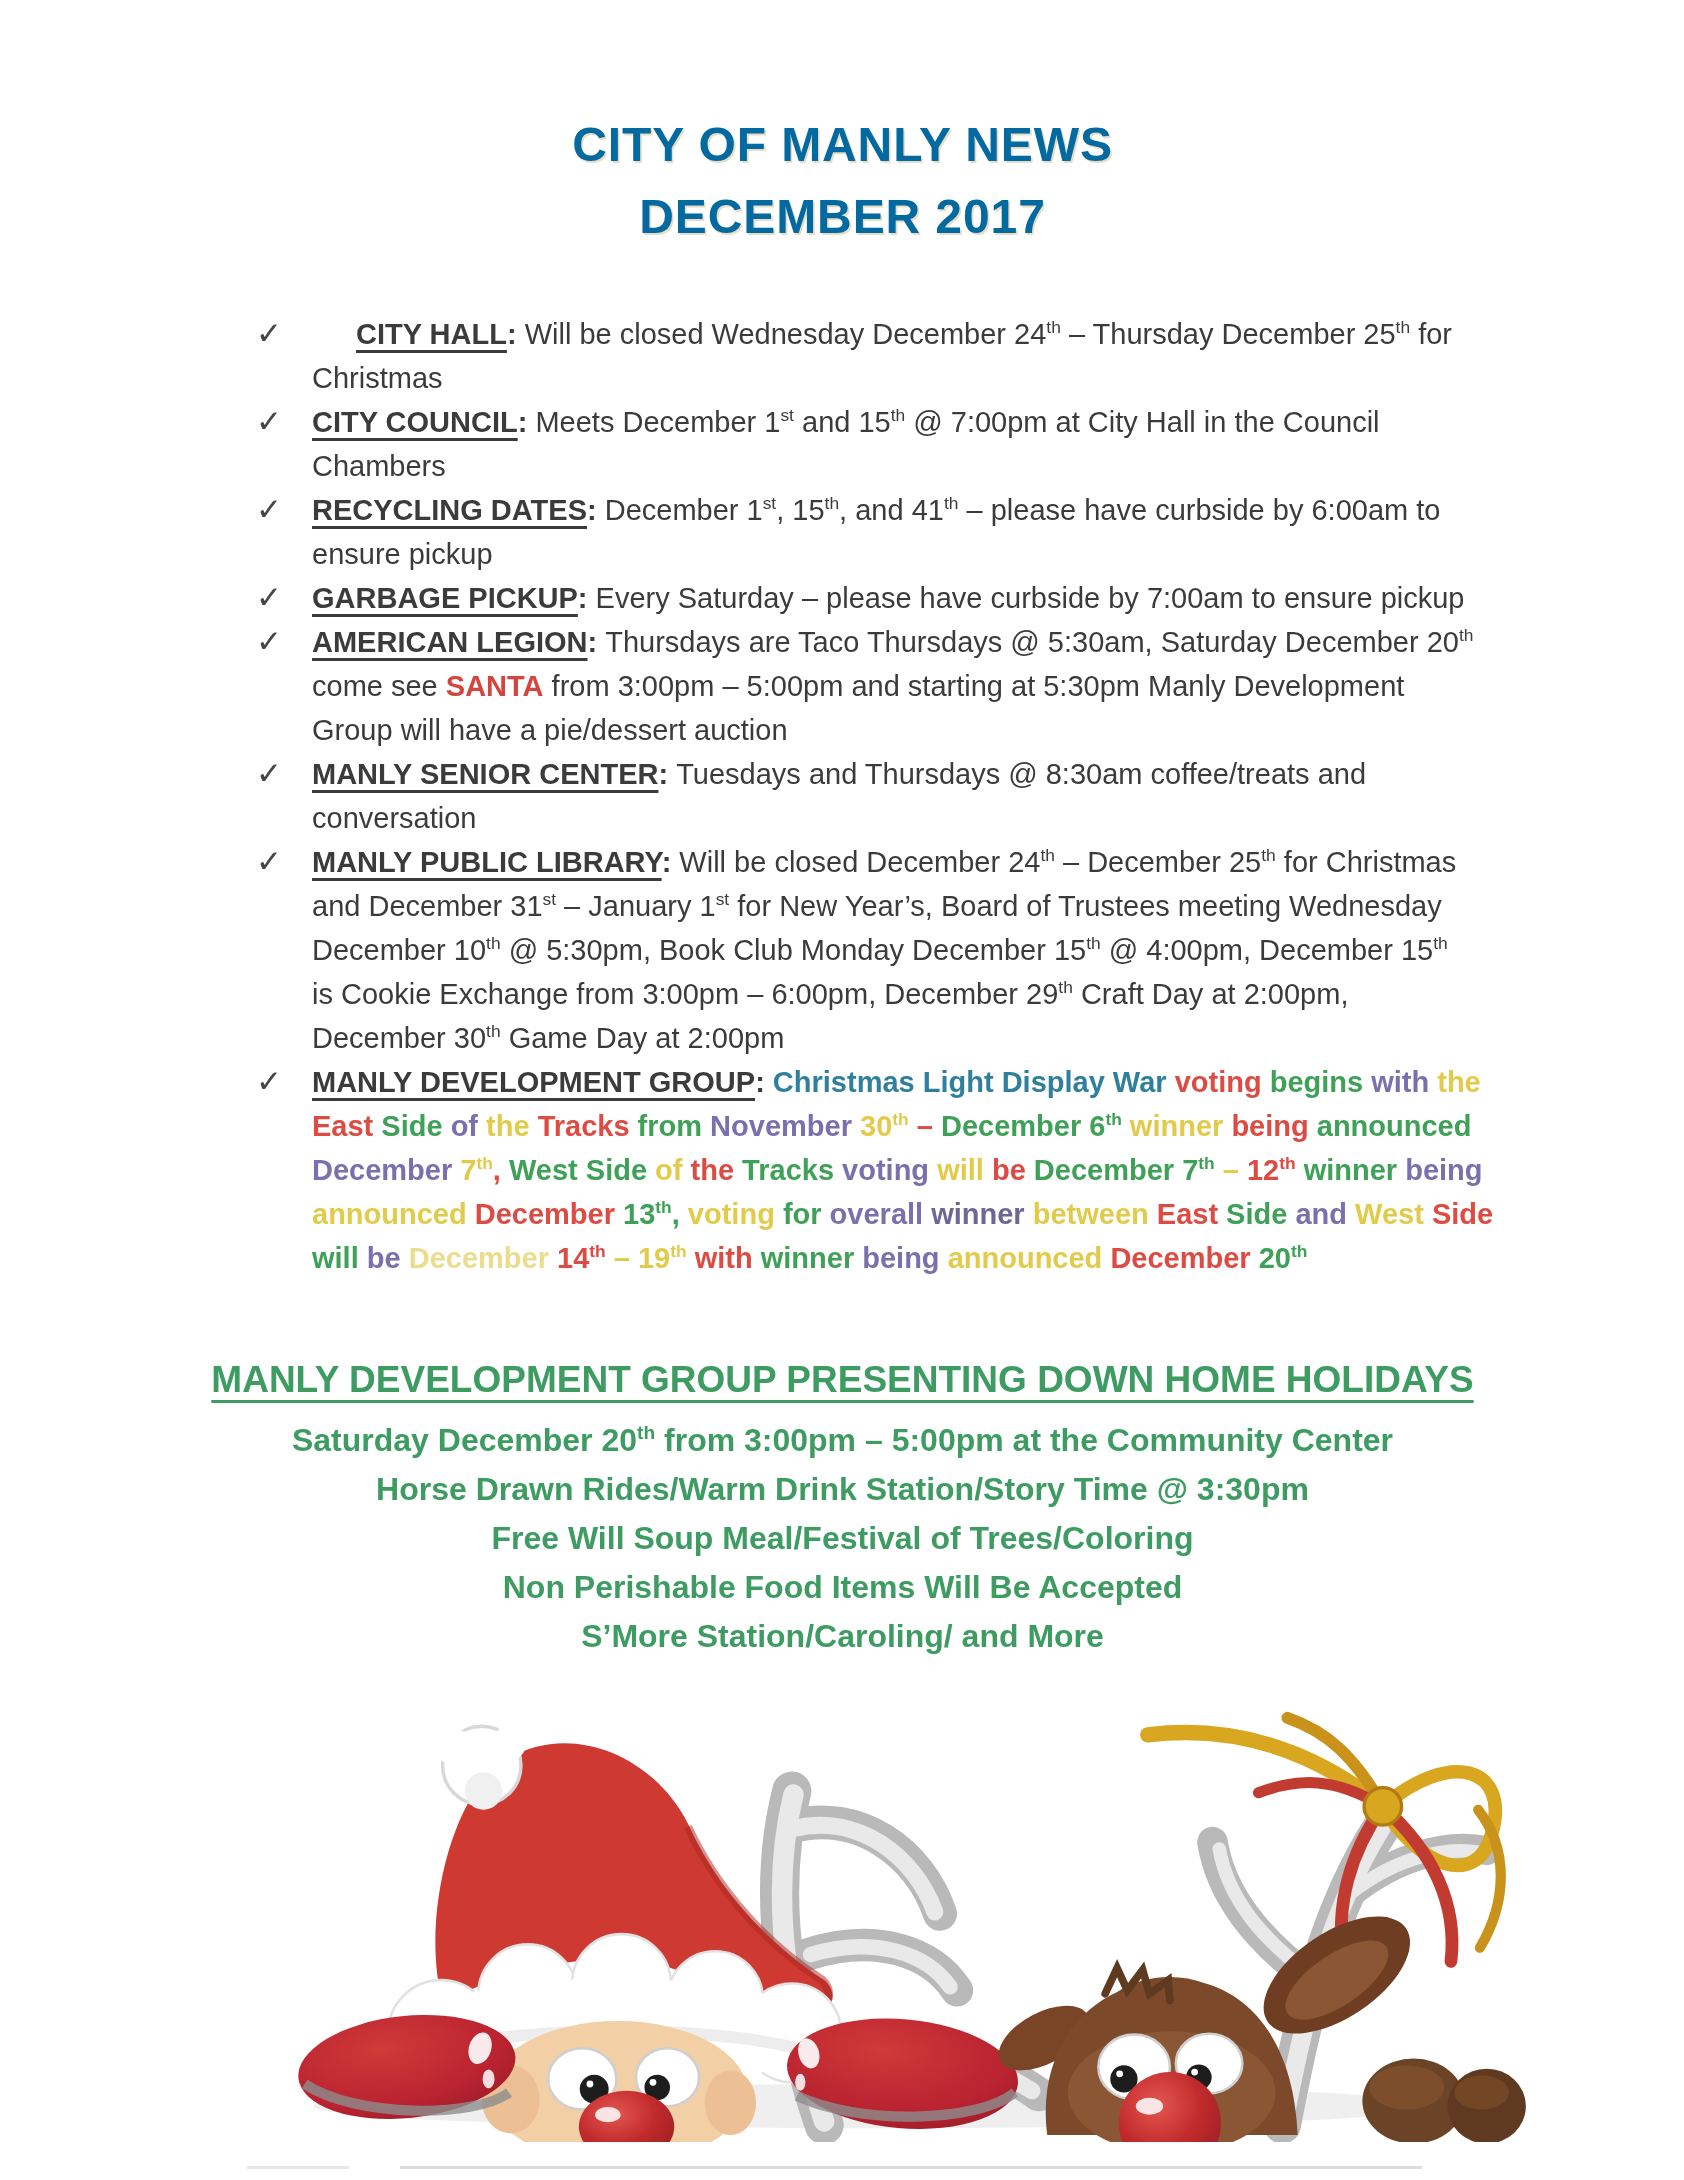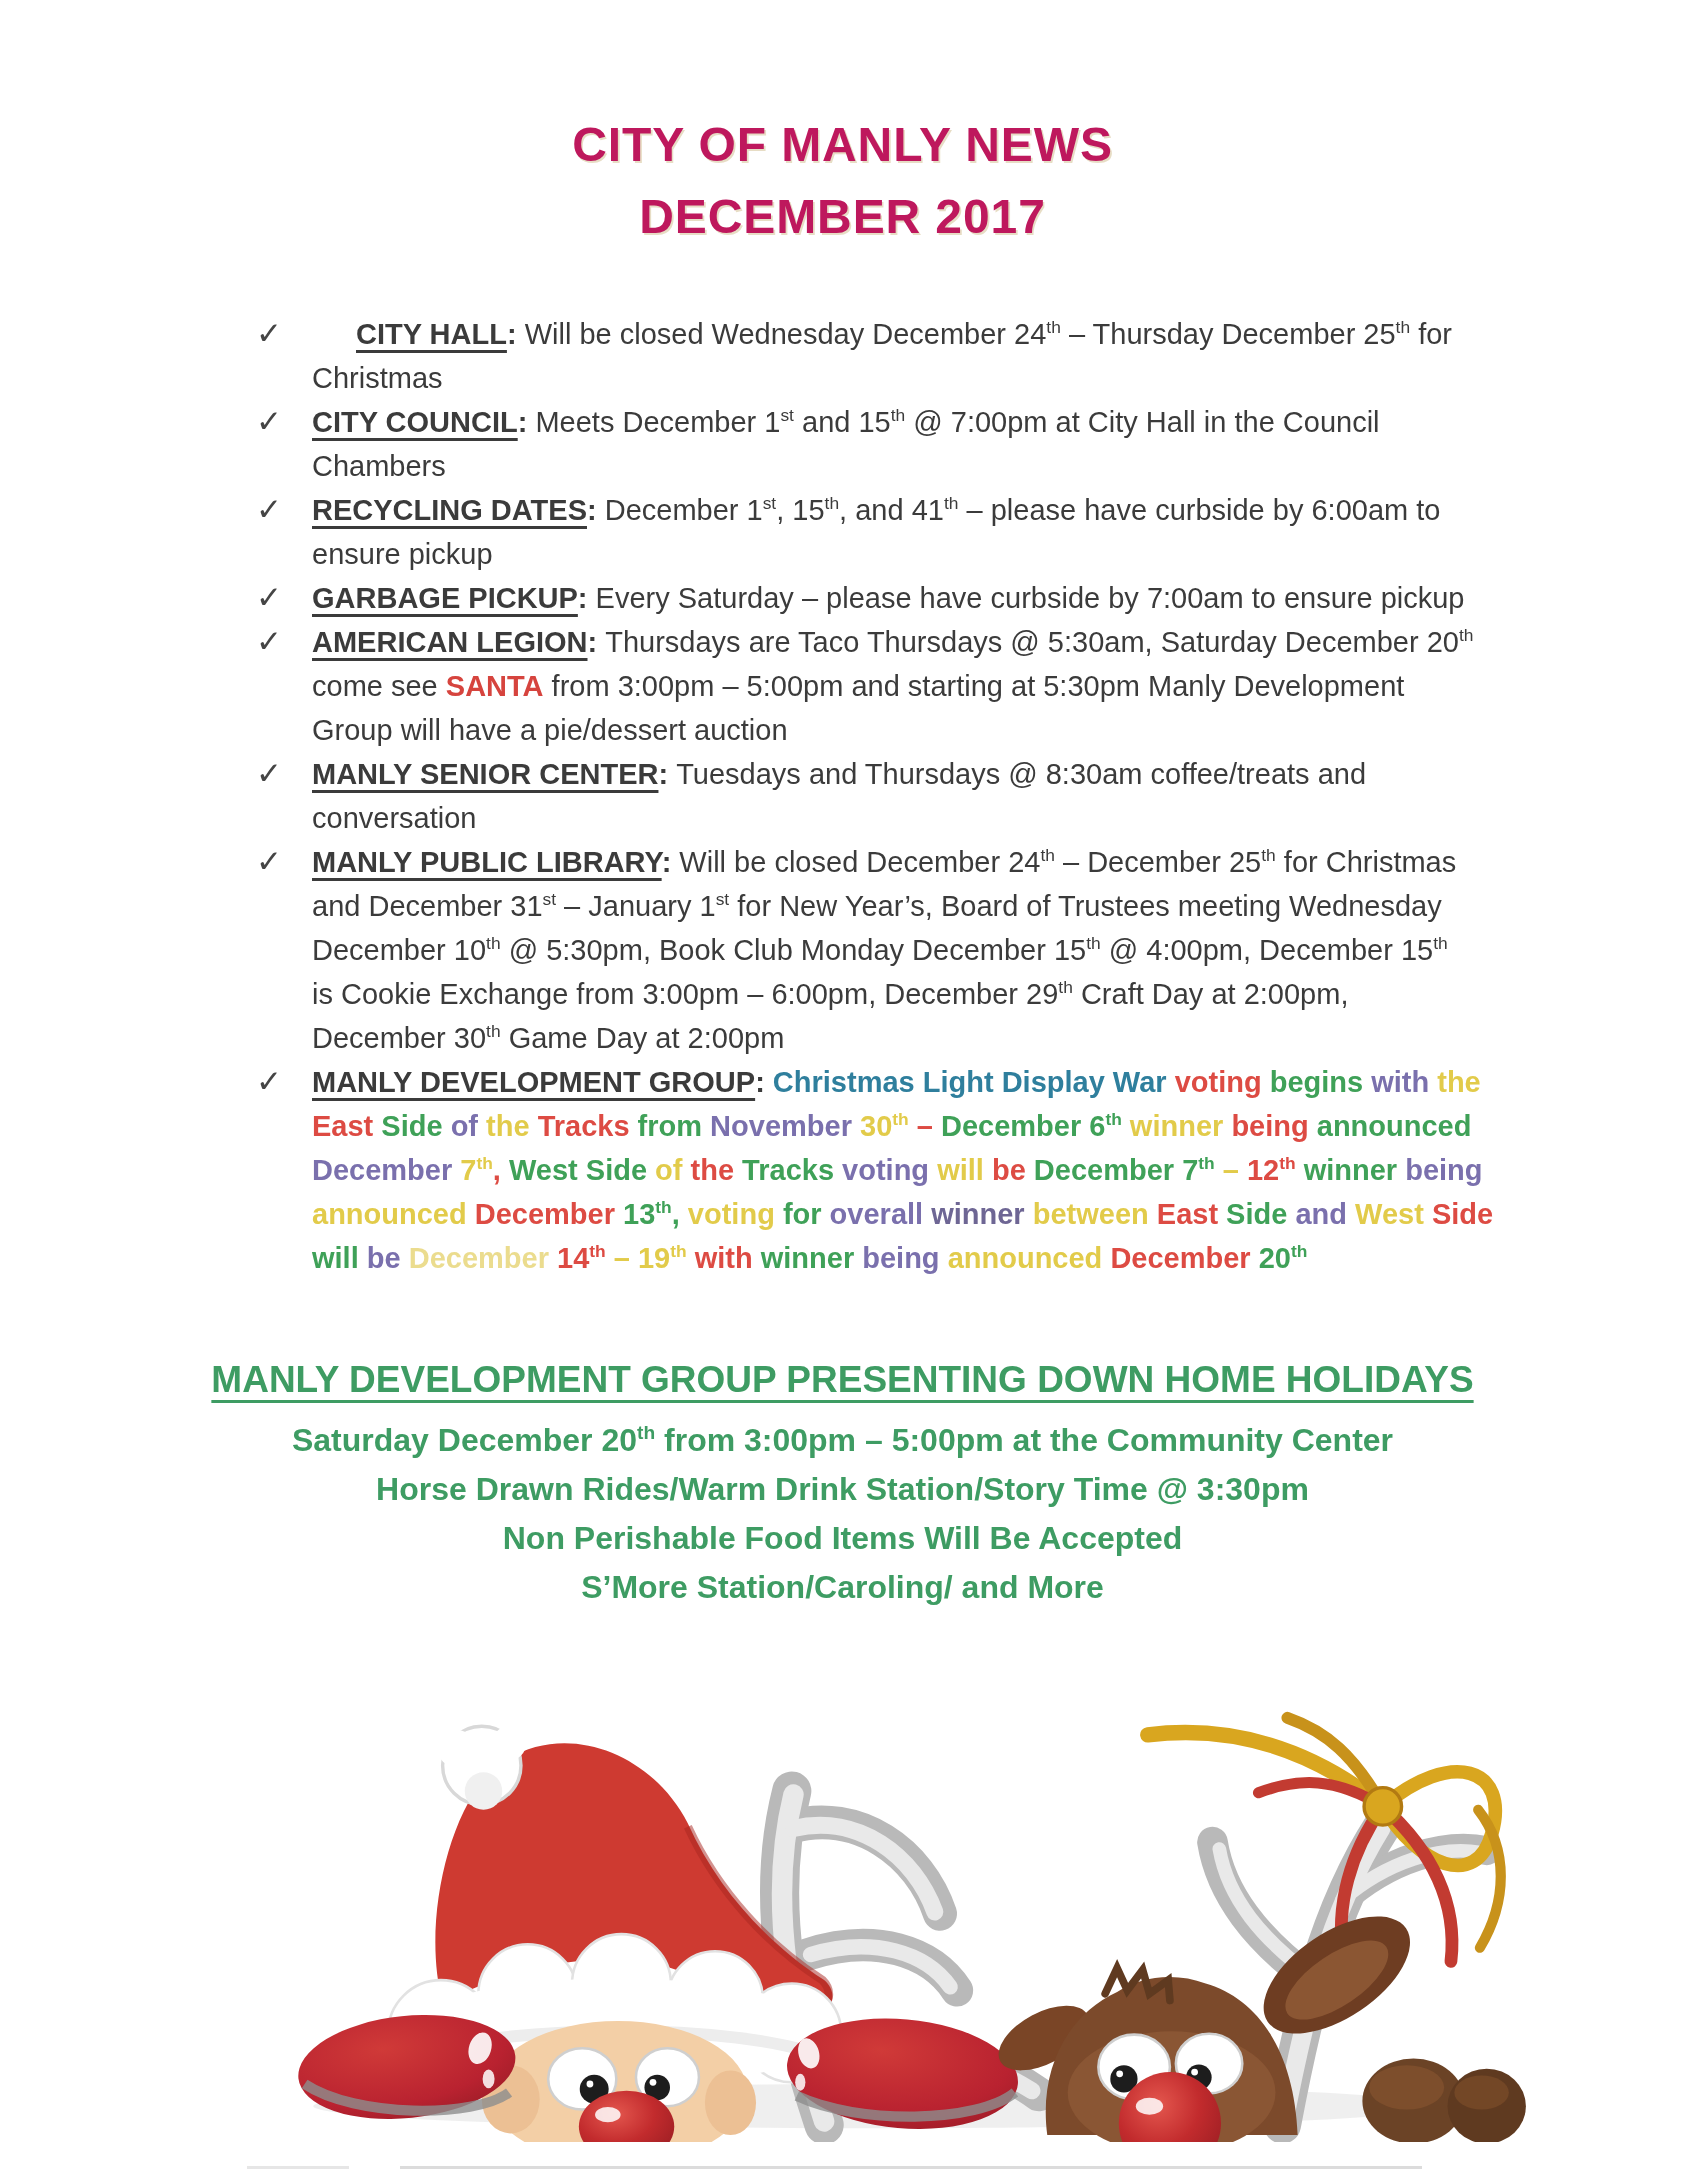--- a/index.html
+++ b/index.html
@@ -3,21 +3,21 @@
 <meta charset="utf-8">
 <style>
   html,body{margin:0;padding:0;background:#ffffff;}
   .page{
     position:relative;width:1685px;height:2181px;background:#ffffff;overflow:hidden;
     font-family:"Liberation Sans",sans-serif;color:#3b3b3b;
   }
   
   .title-block{position:absolute;top:109px;left:0;width:100%;text-align:center;}
   .title-line{
-    font-size:48px;font-weight:700;letter-spacing:0.9px;line-height:72px;color:#be185d;
+    font-size:48px;font-weight:700;letter-spacing:0.9px;line-height:72px;color:#0369a1;
     text-shadow:1.7px 1.7px 0 rgba(176,143,63,.30);
   }
   
   .bullets{position:absolute;top:312px;left:256px;width:1252px;}
   .bullets ul{margin:0;padding:0;list-style:none;}
   .bullets li{display:flex;align-items:flex-start;font-size:29px;line-height:44px;}
   .check{flex:0 0 56px;font-size:31px;color:#454545;line-height:44px;}
   .content{flex:1;}
   .content span{white-space:pre-wrap;}
   .u{text-decoration:underline;text-decoration-thickness:2.6px;text-underline-offset:6px;}
@@ -80,20 +80,21 @@
         <span class="check">✓</span>
         <span class="content"><span class="u" style="font-weight: 700;">MANLY DEVELOPMENT GROUP</span><span style="font-weight: 700;">: </span><span style="font-weight: 700; color: rgb(47, 127, 157);">Christmas Light Display War</span><span style="font-weight: 700; color: rgb(221, 75, 67);"> voting</span><span style="font-weight: 700; color: rgb(63, 161, 88);"> begins</span><span style="font-weight: 700; color: rgb(122, 112, 173);"> with</span><span style="font-weight: 700; color: rgb(226, 203, 74);"> the</span><br><span style="font-weight: 700; color: rgb(221, 75, 67);">East</span><span style="font-weight: 700; color: rgb(63, 161, 88);"> Side</span><span style="font-weight: 700; color: rgb(122, 112, 173);"> of</span><span style="font-weight: 700; color: rgb(226, 203, 74);"> the</span><span style="font-weight: 700; color: rgb(221, 75, 67);"> Tracks</span><span style="font-weight: 700; color: rgb(63, 161, 88);"> from</span><span style="font-weight: 700; color: rgb(122, 112, 173);"> November</span><span style="font-weight: 700; color: rgb(226, 203, 74);"> 30</span><span class="sup" style="font-weight: 700; color: rgb(226, 203, 74);">th</span><span style="font-weight: 700; color: rgb(221, 75, 67);"> – </span><span style="font-weight: 700; color: rgb(63, 161, 88);">December 6</span><span class="sup" style="font-weight: 700; color: rgb(63, 161, 88);">th</span><span style="font-weight: 700; color: rgb(226, 203, 74);"> winner</span><span style="font-weight: 700; color: rgb(221, 75, 67);"> being</span><span style="font-weight: 700; color: rgb(63, 161, 88);"> announced</span><br><span style="font-weight: 700; color: rgb(122, 112, 173);">December</span><span style="font-weight: 700; color: rgb(226, 203, 74);"> 7</span><span class="sup" style="font-weight: 700; color: rgb(226, 203, 74);">th</span><span style="font-weight: 700; color: rgb(221, 75, 67);">,</span><span style="font-weight: 700; color: rgb(63, 161, 88);"> West Side</span><span style="font-weight: 700; color: rgb(226, 203, 74);"> of</span><span style="font-weight: 700; color: rgb(221, 75, 67);"> the</span><span style="font-weight: 700; color: rgb(63, 161, 88);"> Tracks</span><span style="font-weight: 700; color: rgb(122, 112, 173);"> voting</span><span style="font-weight: 700; color: rgb(226, 203, 74);"> will</span><span style="font-weight: 700; color: rgb(221, 75, 67);"> be</span><span style="font-weight: 700; color: rgb(63, 161, 88);"> December 7</span><span class="sup" style="font-weight: 700; color: rgb(63, 161, 88);">th</span><span style="font-weight: 700; color: rgb(226, 203, 74);"> – </span><span style="font-weight: 700; color: rgb(221, 75, 67);">12</span><span class="sup" style="font-weight: 700; color: rgb(221, 75, 67);">th</span><span style="font-weight: 700; color: rgb(63, 161, 88);"> winner</span><span style="font-weight: 700; color: rgb(122, 112, 173);"> being</span><br><span style="font-weight: 700; color: rgb(226, 203, 74);">announced</span><span style="font-weight: 700; color: rgb(221, 75, 67);"> December</span><span style="font-weight: 700; color: rgb(63, 161, 88);"> 13</span><span class="sup" style="font-weight: 700; color: rgb(63, 161, 88);">th</span><span style="font-weight: 700; color: rgb(63, 161, 88);">,</span><span style="font-weight: 700; color: rgb(226, 203, 74);"> voting</span><span style="font-weight: 700; color: rgb(63, 161, 88);"> for</span><span style="font-weight: 700; color: rgb(122, 112, 173);"> overall</span><span style="font-weight: 700; color: rgb(110, 102, 148);"> winner</span><span style="font-weight: 700; color: rgb(226, 203, 74);"> between</span><span style="font-weight: 700; color: rgb(221, 75, 67);"> East</span><span style="font-weight: 700; color: rgb(63, 161, 88);"> Side</span><span style="font-weight: 700; color: rgb(122, 112, 173);"> and</span><span style="font-weight: 700; color: rgb(226, 203, 74);"> West</span><span style="font-weight: 700; color: rgb(221, 75, 67);"> Side</span><br><span style="font-weight: 700; color: rgb(63, 161, 88);">will</span><span style="font-weight: 700; color: rgb(122, 112, 173);"> be</span><span style="font-weight: 700; color: rgb(235, 220, 142);"> December</span><span style="font-weight: 700; color: rgb(221, 75, 67);"> 14</span><span class="sup" style="font-weight: 700; color: rgb(221, 75, 67);">th</span><span style="font-weight: 700; color: rgb(226, 203, 74);"> – </span><span style="font-weight: 700; color: rgb(226, 203, 74);">19</span><span class="sup" style="font-weight: 700; color: rgb(226, 203, 74);">th</span><span style="font-weight: 700; color: rgb(221, 75, 67);"> with</span><span style="font-weight: 700; color: rgb(63, 161, 88);"> winner</span><span style="font-weight: 700; color: rgb(122, 112, 173);"> being</span><span style="font-weight: 700; color: rgb(226, 203, 74);"> announced</span><span style="font-weight: 700; color: rgb(221, 75, 67);"> December</span><span style="font-weight: 700; color: rgb(63, 161, 88);"> 20</span><span class="sup" style="font-weight: 700; color: rgb(63, 161, 88);">th</span></span>
       </li>
     </ul>
   </div>
 
   <div class="event">
     <div><span class="event-heading">MANLY DEVELOPMENT GROUP PRESENTING DOWN HOME HOLIDAYS</span></div>
     <div class="event-line"><span>Saturday December 20</span><span class="sup">th</span><span> from 3:00pm – 5:00pm at the Community Center</span></div>
     <div class="event-line"><span>Horse Drawn Rides/Warm Drink Station/Story Time @ 3:30pm</span></div>
+    <div class="event-line"><span>Free Will Soup Meal/Festival of Trees/Coloring</span></div>
     <div class="event-line"><span>Non Perishable Food Items Will Be Accepted</span></div>
     <div class="event-line"><span>S’More Station/Caroling/ and More</span></div>
   </div>
 
   <div class="illustration">
     <svg viewBox="0 0 1530 520" width="1303" height="443" xmlns="http://www.w3.org/2000/svg">
       <defs>
         <radialGradient id="noseG" cx="38%" cy="32%" r="75%">
           <stop offset="0%" stop-color="#e4574e"></stop>
           <stop offset="55%" stop-color="#c22b2d"></stop>

